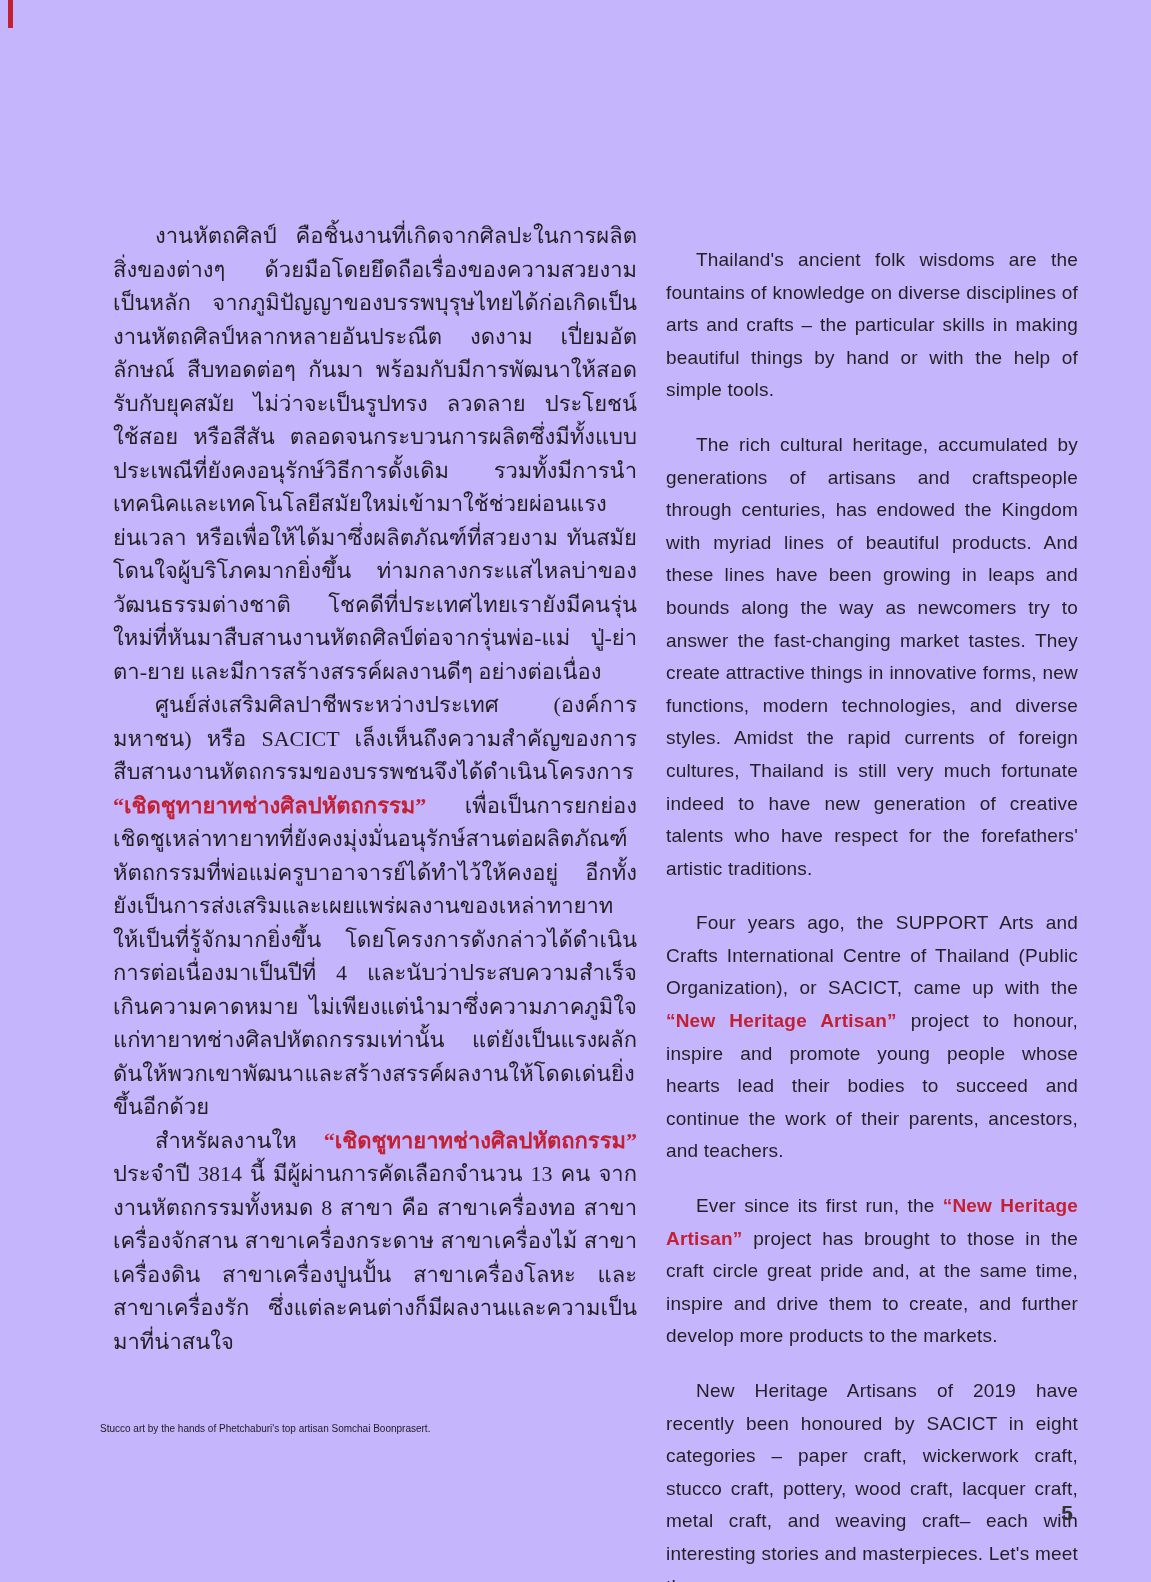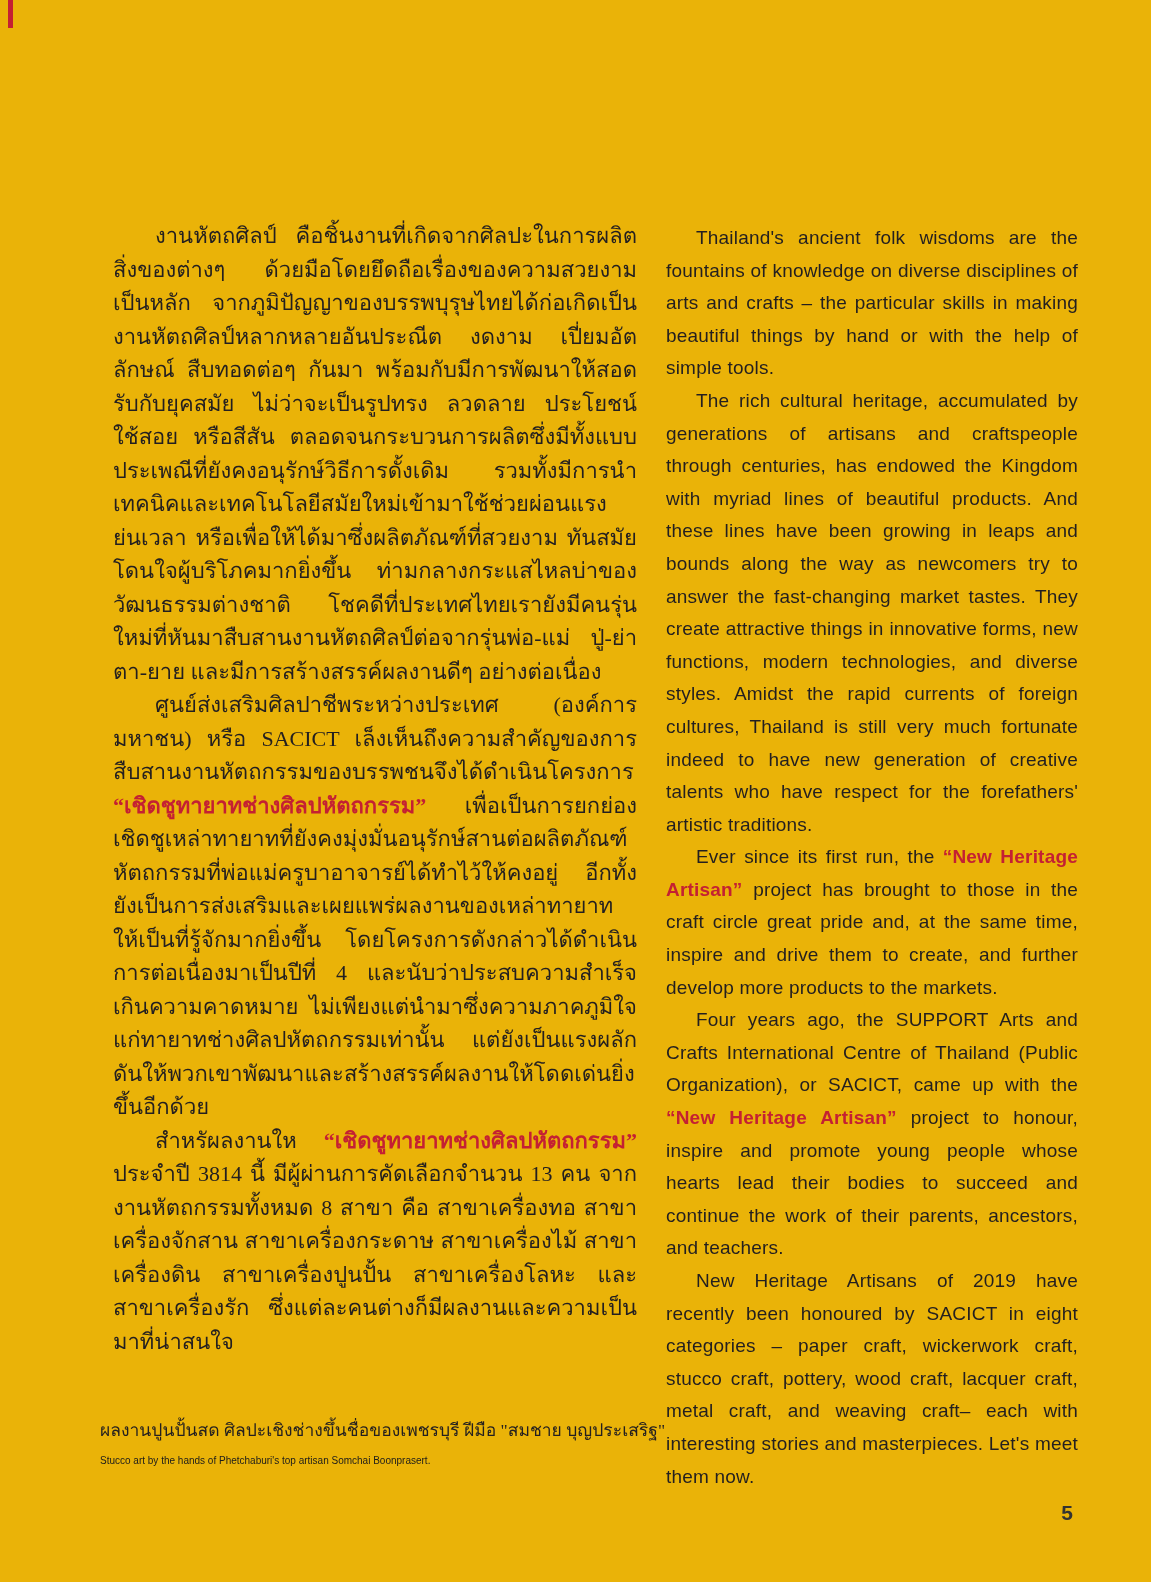--- a/index.html
+++ b/index.html
@@ -1,20 +1,20 @@
 <!DOCTYPE html>
 <html><head>
 <meta charset="utf-8">
 <style>
   html, body { margin:0; padding:0; background:#ffffff; }
   .page {
     position:relative;
     width:1151px;
     height:1582px;
-    background:#eab308;
+    background:#c4b5fd;
     font-family:"Liberation Serif", serif;
     color:#231f20;
     overflow:hidden;
   }
   .red-tick {
     position:absolute;
     left:8px; top:0;
     width:5px; height:28px;
     background:#c42033;
   }
@@ -28,21 +28,21 @@
   }
   .col-thai p { text-indent:42px; }
 
   .col-en {
     left:666px; top:222px; width:412px;
     font-family:"Liberation Sans", sans-serif;
     font-size:19px;
     line-height:32.6px;
     letter-spacing:0.2px;
   }
-  .col-en p { text-indent:30px; }
+  .col-en p { text-indent:30px;margin-top:22px; }
 
   .red-bold { color:#c42033; font-weight:bold; }
 
   .caption { position:absolute; left:100px; top:1414px; width:620px; }
   .caption-th {
     font-size:17.5px;
     line-height:32px;
     color:#231f20;
   }
   .caption-en {
@@ -70,24 +70,23 @@
 
   <div class="col col-thai">
       <p><span>งานหัตถศิลป์ คือชิ้นงานที่เกิดจากศิลปะในการผลิตสิ่งของต่างๆ ด้วยมือโดยยึดถือเรื่องของความสวยงามเป็นหลัก จากภูมิปัญญาของบรรพบุรุษไทยได้ก่อเกิดเป็นงานหัตถศิลป์หลากหลายอันประณีต งดงาม เปี่ยมอัตลักษณ์ สืบทอดต่อๆ กันมา พร้อมกับมีการพัฒนาให้สอดรับกับยุคสมัย ไม่ว่าจะเป็นรูปทรง ลวดลาย ประโยชน์ใช้สอย หรือสีสัน ตลอดจนกระบวนการผลิตซึ่งมีทั้งแบบประเพณีที่ยังคงอนุรักษ์วิธีการดั้งเดิม รวมทั้งมีการนำเทคนิคและเทคโนโลยีสมัยใหม่เข้ามาใช้ช่วยผ่อนแรง ย่นเวลา หรือเพื่อให้ได้มาซึ่งผลิตภัณฑ์ที่สวยงาม ทันสมัย โดนใจผู้บริโภคมากยิ่งขึ้น ท่ามกลางกระแสไหลบ่าของวัฒนธรรมต่างชาติ โชคดีที่ประเทศไทยเรายังมีคนรุ่นใหม่ที่หันมาสืบสานงานหัตถศิลป์ต่อจากรุ่นพ่อ-แม่ ปู่-ย่า ตา-ยาย และมีการสร้างสรรค์ผลงานดีๆ อย่างต่อเนื่อง</span></p>
       <p><span>ศูนย์ส่งเสริมศิลปาชีพระหว่างประเทศ (องค์การมหาชน) หรือ SACICT เล็งเห็นถึงความสำคัญของการสืบสานงานหัตถกรรมของบรรพชนจึงได้ดำเนินโครงการ </span><span class="red-bold">“เชิดชูทายาทช่างศิลปหัตถกรรม”</span><span> เพื่อเป็นการยกย่องเชิดชูเหล่าทายาทที่ยังคงมุ่งมั่นอนุรักษ์สานต่อผลิตภัณฑ์หัตถกรรมที่พ่อแม่ครูบาอาจารย์ได้ทำไว้ให้คงอยู่ อีกทั้งยังเป็นการส่งเสริมและเผยแพร่ผลงานของเหล่าทายาทให้เป็นที่รู้จักมากยิ่งขึ้น โดยโครงการดังกล่าวได้ดำเนินการต่อเนื่องมาเป็นปีที่ 4 และนับว่าประสบความสำเร็จเกินความคาดหมาย ไม่เพียงแต่นำมาซึ่งความภาคภูมิใจแก่ทายาทช่างศิลปหัตถกรรมเท่านั้น แต่ยังเป็นแรงผลักดันให้พวกเขาพัฒนาและสร้างสรรค์ผลงานให้โดดเด่นยิ่งขึ้นอีกด้วย</span></p>
       <p><span>สำหรัผลงานให </span><span class="red-bold">“เชิดชูทายาทช่างศิลปหัตถกรรม”</span><span> ประจำปี 3814 นี้ มีผู้ผ่านการคัดเลือกจำนวน 13 คน จากงานหัตถกรรมทั้งหมด 8 สาขา คือ สาขาเครื่องทอ สาขาเครื่องจักสาน สาขาเครื่องกระดาษ สาขาเครื่องไม้ สาขาเครื่องดิน สาขาเครื่องปูนปั้น สาขาเครื่องโลหะ และสาขาเครื่องรัก ซึ่งแต่ละคนต่างก็มีผลงานและความเป็นมาที่น่าสนใจ</span></p>
     </div>
 
   <div class="col col-en">
       <p><span>Thailand's ancient folk wisdoms are the fountains of knowledge on diverse disciplines of arts and crafts – the particular skills in making beautiful things by hand or with the help of simple tools.</span></p>
       <p><span>The rich cultural heritage, accumulated by generations of artisans and craftspeople through centuries, has endowed the Kingdom with myriad lines of beautiful products. And these lines have been growing in leaps and bounds along the way as newcomers try to answer the fast-changing market tastes. They create attractive things in innovative forms, new functions, modern technologies, and diverse styles. Amidst the rapid currents of foreign cultures, Thailand is still very much fortunate indeed to have new generation of creative talents who have respect for the forefathers' artistic traditions.</span></p>
+      <p><span>Four years ago, the SUPPORT Arts and Crafts International Centre of Thailand (Public Organization), or SACICT, came up with the </span><span class="red-bold">“New Heritage Artisan”</span><span> project to honour, inspire and promote young people whose hearts lead their bodies to succeed and continue the work of their parents, ancestors, and teachers.</span></p>
       <p><span>Ever since its first run, the </span><span class="red-bold">“New Heritage Artisan”</span><span> project has brought to those in the craft circle great pride and, at the same time, inspire and drive them to create, and further develop more products to the markets.</span></p>
-      <p><span>Four years ago, the SUPPORT Arts and Crafts International Centre of Thailand (Public Organization), or SACICT, came up with the </span><span class="red-bold">“New Heritage Artisan”</span><span> project to honour, inspire and promote young people whose hearts lead their bodies to succeed and continue the work of their parents, ancestors, and teachers.</span></p>
       <p><span>New Heritage Artisans of 2019 have recently been honoured by SACICT in eight categories – paper craft, wickerwork craft, stucco craft, pottery, wood craft, lacquer craft, metal craft, and weaving craft– each with interesting stories and masterpieces. Let's meet them now.</span></p>
     </div>
 
   <div class="caption">
-    <div class="caption-th">ผลงานปูนปั้นสด ศิลปะเชิงช่างขึ้นชื่อของเพชรบุรี ฝีมือ "สมชาย บุญประเสริฐ"</div>
     <div class="caption-en">Stucco art by the hands of Phetchaburi's top artisan Somchai Boonprasert.</div>
   </div>
 
   <div class="page-num">5</div>
 </div>
 
 </body></html>

